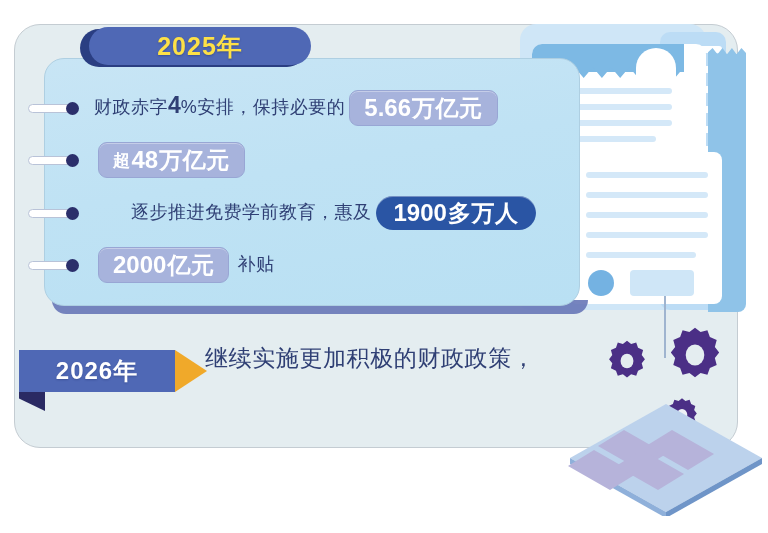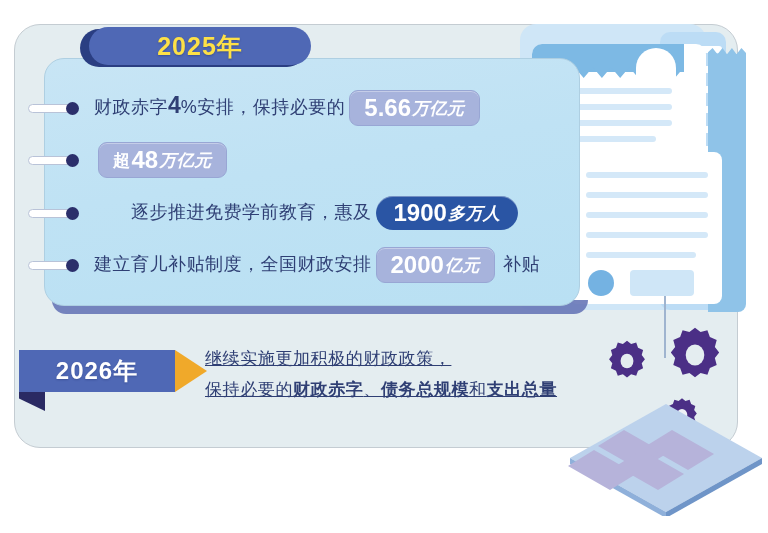--- a/index.html
+++ b/index.html
@@ -62,21 +62,21 @@
   
   .chip{
     display:inline-flex;align-items:center;justify-content:center;
     height:34px;padding:0 14px;border-radius:9px;margin:0 4px;
     color:#ffffff;white-space:nowrap;vertical-align:middle;
     box-shadow:0 1px 0 rgba(255,255,255,.35) inset;
   }
   .chip.light{background:#a7b3dc;border:1px solid #98a6d4;}
   .chip.dark{background:#2a55a4;border-radius:17px;padding:0 18px;}
   .chip .num{font-size:24px;font-weight:bold;letter-spacing:0;}
-  .chip .unit{font-size:17px;font-weight:bold;margin-left:1px;font-style:italic;}
+  .chip .unit{font-size:23px;font-weight:bold;margin-left:1px;}
   .chip .pre{font-size:17px;font-weight:bold;margin-right:1px;}
   .trail{color:#2f3f74;font-size:18px;margin-left:4px;}
 
   #row1{top:88px;} #row2{top:140px;} #row3{top:193px;gap:37px;} #row4{top:245px;}
 
   
   .banner-fold{
     position:absolute;left:19px;top:383px;width:26px;height:28px;
     background:#2a2a63;clip-path:polygon(0 0,100% 0,100% 100%,0 55%);
   }
@@ -88,21 +88,21 @@
     color:#ffffff;font-size:24px;font-weight:bold;letter-spacing:1px;
     text-shadow:0 1px 2px rgba(20,35,90,.3);
   }
   .banner-arrow{
     position:absolute;left:175px;top:350px;width:0;height:0;
     border-top:21px solid transparent;border-bottom:21px solid transparent;
     border-left:32px solid #f0a92a;
   }
   .banner-text{
     position:absolute;left:205px;top:343px;width:420px;
-    color:#2f3f74;font-size:17px;line-height:31px;letter-spacing:.6px;text-decoration:underline;
+    color:#2f3f74;font-size:23px;line-height:31px;letter-spacing:.6px;
   }
   .banner-text b{font-weight:bold;}
 
   
   .connector{
     position:absolute;left:664px;top:296px;width:2px;height:62px;background:#9fb4cf;
   }
 
   
   .doc-wrap{position:absolute;left:510px;top:12px;width:258px;height:310px;}
@@ -290,30 +290,29 @@
         </span>
     </div>
   </div>
 
   <div class="row" id="row4">
     <div class="bullet">
       <div class="stick"></div>
         <div class="dot"></div>
     </div>
     <div class="rowtext">
-      <span>建立育儿补贴制度，全国财政安排</span><span class="chip light">
+      <span class="chip light">
           <span class="num">2000</span>
           <span class="unit">亿元</span>
         </span><span class="trail">补贴</span>
     </div>
   </div>
 
   <div class="banner-fold"></div>
   <div class="banner-2026">
     <span>2026年</span>
   </div>
   <div class="banner-arrow"></div>
   <div class="banner-text">
     <div>继续实施更加积极的财政政策，</div>
-    <div><span>保持必要的</span><b>财政赤字</b><span>、</span><b>债务总规模</b><span>和</span><b>支出总量</b></div>
   </div>
 
 </div>
 
 </body></html>

